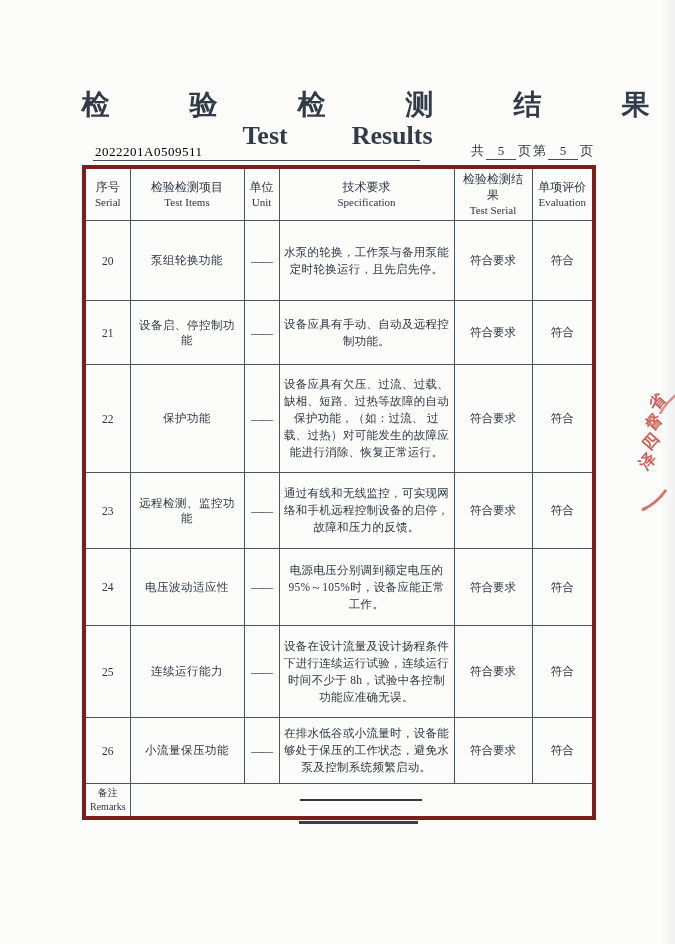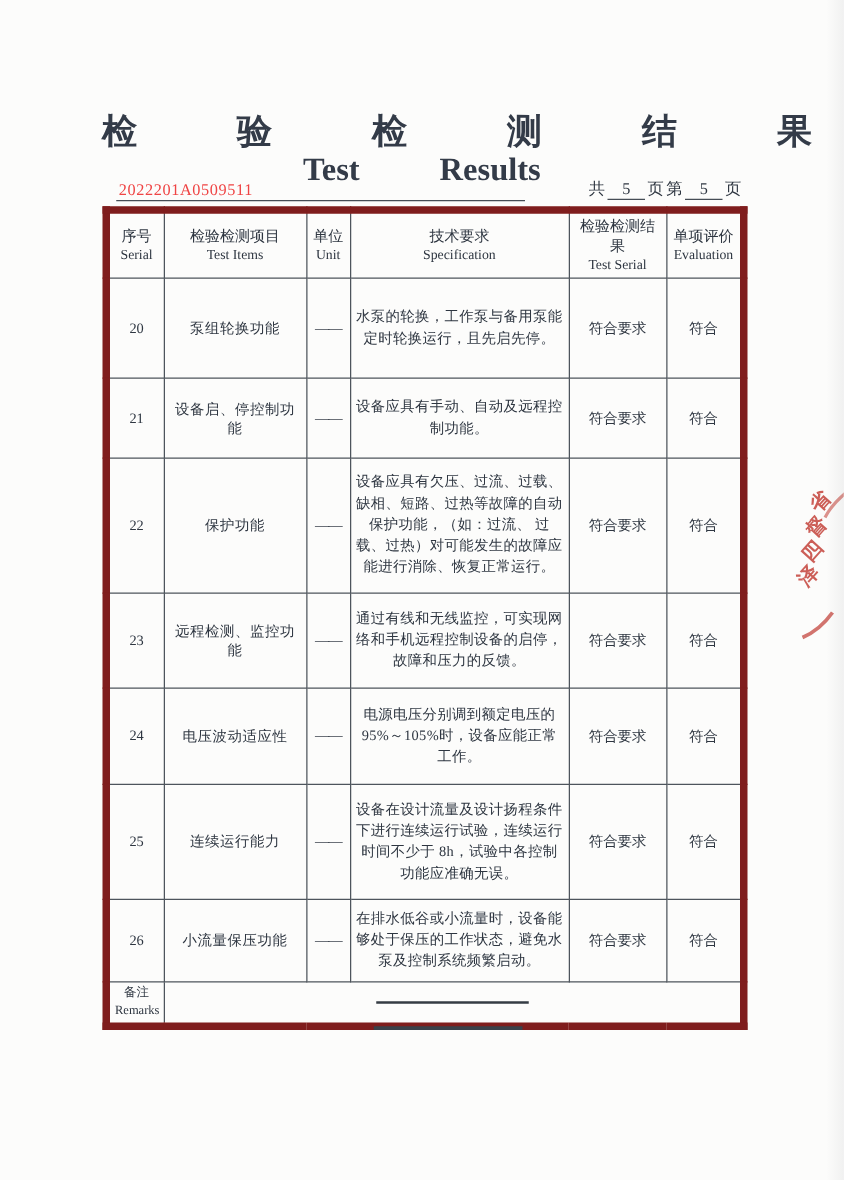--- a/index.html
+++ b/index.html
@@ -34,21 +34,21 @@
     padding-left:28px;
   }
   .title-en{
     position:absolute;left:0;top:121px;width:675px;
     display:flex;justify-content:center;gap:64px;
     font-size:26px;font-weight:bold;color:#333b48;
   }
 
   .report-no{
     position:absolute;left:95px;top:144px;
-    font-size:13px;letter-spacing:0.5px;color:#ef4444;
+    font-size:13px;letter-spacing:0.5px;color:#000000;
   }
   .report-underline{
     position:absolute;left:93px;top:160px;width:327px;height:1px;
     background:#454c55;
   }
   .pagination{
     position:absolute;left:452px;top:142px;width:142px;
     font-size:13px;color:#2e3641;
     display:flex;align-items:baseline;justify-content:flex-end;
   }
@@ -62,21 +62,21 @@
     position:absolute;left:82px;top:165px;width:510px;
     border-collapse:collapse;table-layout:fixed;
     font-size:11.5px;color:#2e3641;
   }
   table.results td{
     border:1px solid #4d545c;
     text-align:center;vertical-align:middle;
     padding:2px 4px;
     overflow:hidden;
   }
-  table.results{border:6px solid #7f1d1d;}
+  table.results{border:4px solid #7f1d1d;}
   td.spec{
     text-align:justify;
     padding:4px 8px 4px 9px;
     line-height:17px;
     letter-spacing:0.3px;
   }
   td.item{letter-spacing:0.5px;}
   td.unit-dash{letter-spacing:-1px;}
   .hdr-cn{display:block;font-size:12px;line-height:16px;}
   .hdr-en{display:block;font-size:11px;line-height:15px;}

